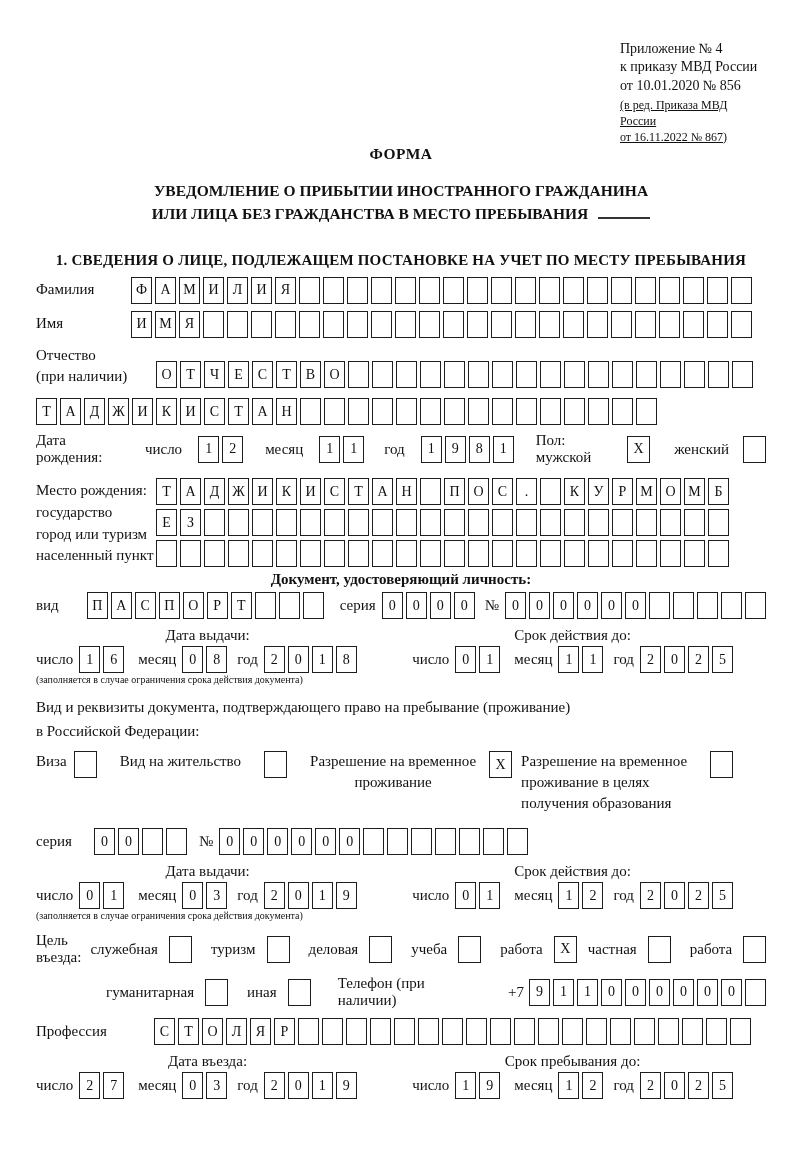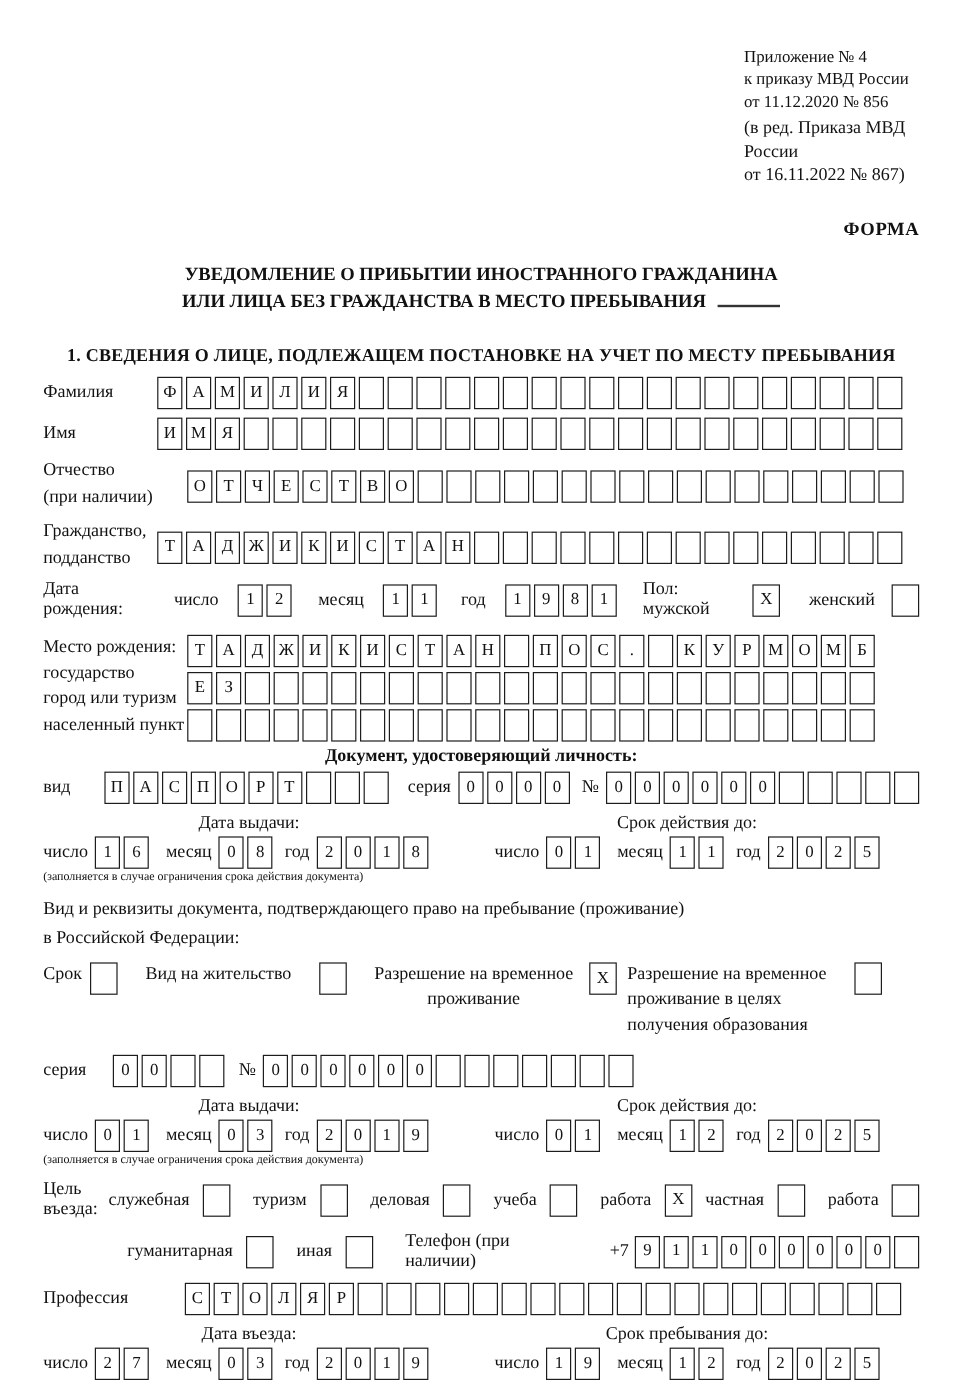--- a/index.html
+++ b/index.html
@@ -6,40 +6,40 @@
   html,body { margin:0; padding:0; background:#fff; color:#111; }
   body {
     width:800px; height:1163px; overflow:hidden;
     font-family:"Liberation Serif","DejaVu Serif",serif;
     font-size:15px;
   }
   .page { padding:40px 34px 0 36px; }
 
   
   .hdr { margin-left:584px; line-height:1.32; font-size:14px; }
-  .hdr-sub { margin-left:584px; line-height:1.3; font-size:15px; margin-top:3px; }
-  .forma { text-align:right; font-weight:bold; letter-spacing:.5px; margin-top:26px; font-size:15.5px; }
+  .hdr-sub { margin-left:584px; line-height:1.3; font-size:12px; margin-top:3px;text-decoration:underline; }
+  .forma { text-align:center; font-weight:bold; letter-spacing:.5px; font-size:15.5px; }
 
   
   .title { text-align:center; font-weight:bold; font-size:15.5px; line-height:1.5; margin-top:16px; }
   .t-underline { display:inline-block; width:52px; border-bottom:2px solid #333; height:1em; vertical-align:baseline; margin-left:10px; }
   .sec-head { font-weight:bold; font-size:15px; margin-top:26px; text-align:center; letter-spacing:.2px; }
 
   
   .cells { display:inline-flex; gap:3px; flex-wrap:nowrap; }
   .cell, .cbox {
     width:21px; height:27px; flex:0 0 21px;
     border:1.6px solid #1d1d1d; background:#fff;
     display:inline-flex; align-items:center; justify-content:center;
     font-size:14px; font-family:"Liberation Serif","DejaVu Serif",serif;
   }
   .cbox { width:23px; flex:0 0 23px; }
 
   .row { display:flex; align-items:center; margin-top:7px; }
-  .row.top { align-items:center; }
+  .row.top { align-items:flex-end; }
   .rlabel { flex:0 0 auto; line-height:1.45; }
   .w95 { width:95px; } .w120 { width:120px; }
   .mt2 { margin-top:3px; }
   .stack { display:flex; flex-direction:column; gap:4px; }
 
   .inline-lbl { margin:0 6px 0 14px; }
   .inline-lbl.first { margin-left:0; }
 
   .center-bold { text-align:center; font-weight:bold; margin-top:10px; font-size:15px; }
 
@@ -62,21 +62,21 @@
   .opt-lbl.c3 { width:182px; text-align:left; }
 </style>
 </head>
 <body>
 
 <div class="page">
 
   <div class="hdr">
     <div>Приложение № 4</div>
     <div>к приказу МВД России</div>
-    <div>от 11.12.2020 № 856</div>
+    <div>от 10.01.2020 № 856</div>
   </div>
   <div class="hdr-sub">
     <div>(в ред. Приказа МВД России</div>
     <div>от 16.11.2022 № 867)</div>
   </div>
   <div class="forma">ФОРМА</div>
 
   <div class="title">
     <div>УВЕДОМЛЕНИЕ О ПРИБЫТИИ ИНОСТРАННОГО ГРАЖДАНИНА</div>
     <div><span>ИЛИ ЛИЦА БЕЗ ГРАЖДАНСТВА В МЕСТО ПРЕБЫВАНИЯ</span><span class="t-underline"></span></div>
@@ -176,24 +176,20 @@
         <span class="cell"></span>
         <span class="cell"></span>
         <span class="cell"></span>
         <span class="cell"></span>
         <span class="cell"></span>
         <span class="cell"></span>
       </div>
   </div>
 
   <div class="row top">
-    <div class="rlabel w95">
-      <div>Гражданство,</div>
-      <div>подданство</div>
-    </div>
     <div class="cells mt2">
         <span class="cell">Т</span>
         <span class="cell">А</span>
         <span class="cell">Д</span>
         <span class="cell">Ж</span>
         <span class="cell">И</span>
         <span class="cell">К</span>
         <span class="cell">И</span>
         <span class="cell">С</span>
         <span class="cell">Т</span>
@@ -418,21 +414,21 @@
   </div>
   <div class="note-right">(заполняется в случае ограничения срока действия документа)</div>
 
   <div class="para">
     <div>Вид и реквизиты документа, подтверждающего право на пребывание (проживание)</div>
     <div>в Российской Федерации:</div>
   </div>
 
   <div class="optrow">
     <div class="opt">
-      <span class="opt-lbl">Срок</span>
+      <span class="opt-lbl">Виза</span>
       <span class="cbox"></span>
     </div>
     <div class="opt" style="margin-left:14px">
       <span class="opt-lbl">Вид на жительство</span>
       <span class="cbox" style="margin-left:16px"></span>
     </div>
     <div class="opt" style="margin-left:8px">
       <span class="opt-lbl c2">Разрешение на временное проживание</span>
       <span class="cbox">X</span>
     </div>

